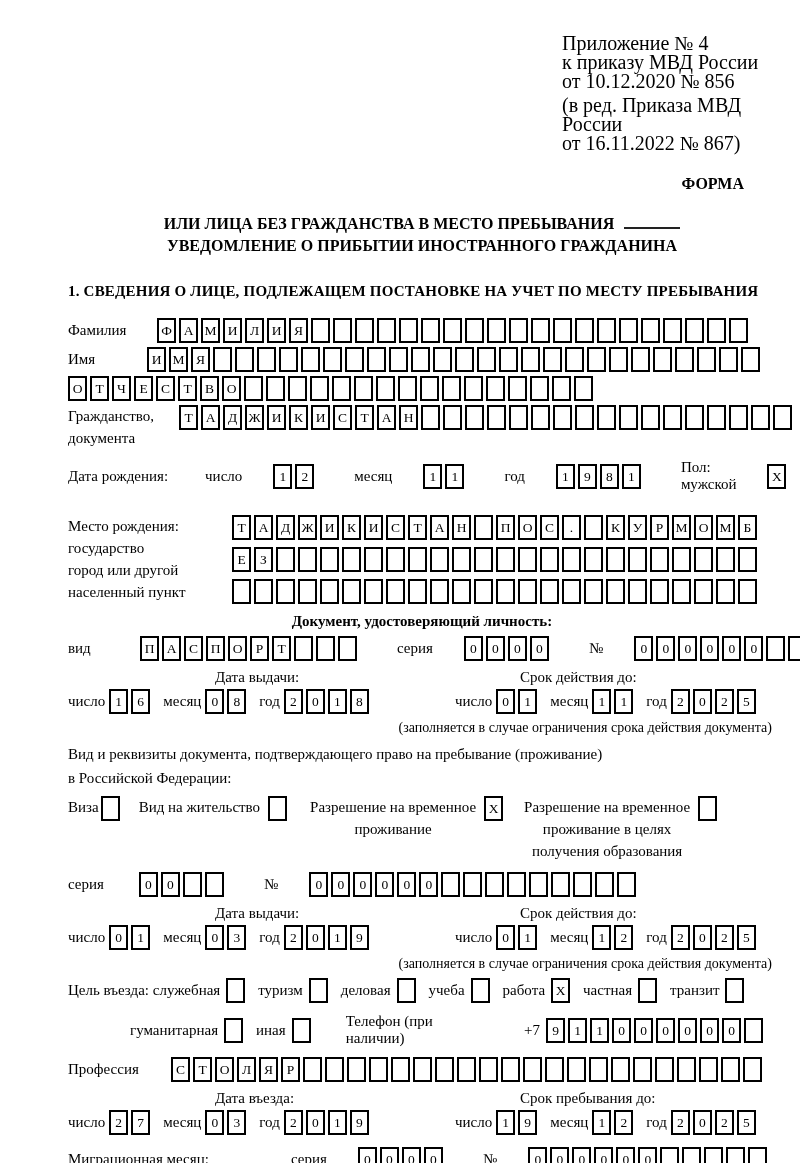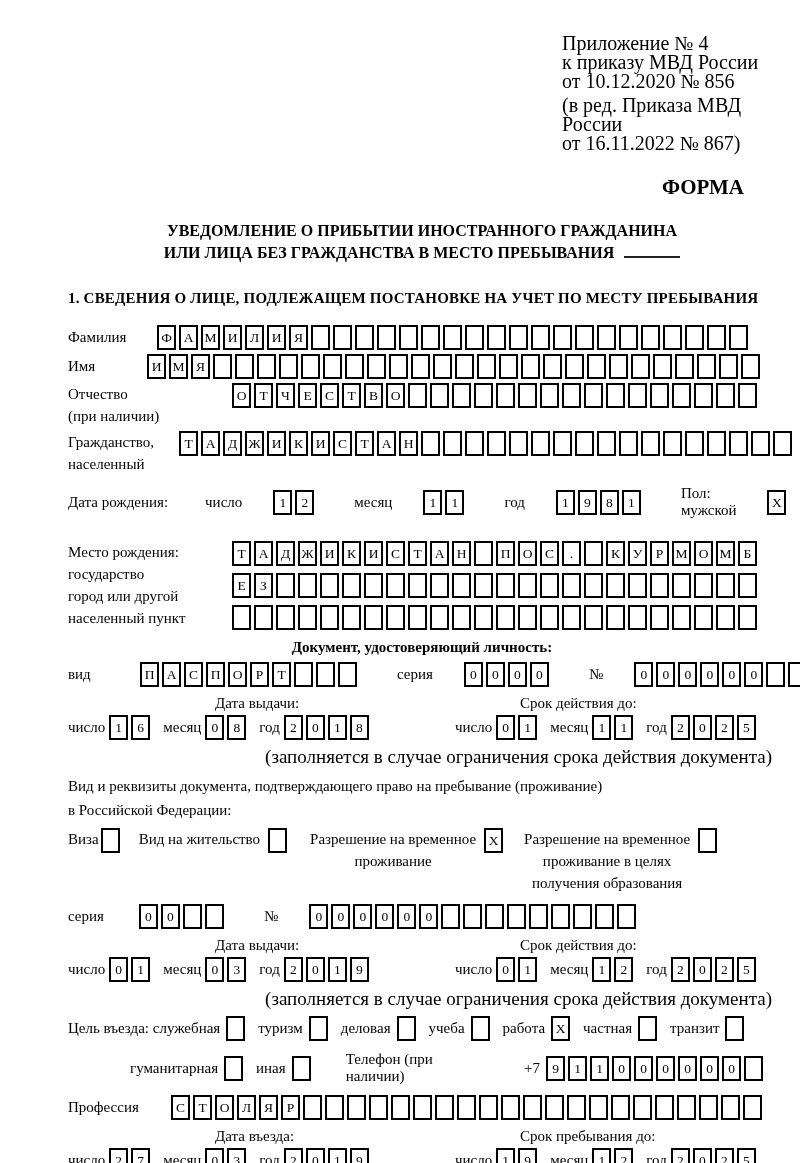--- a/index.html
+++ b/index.html
@@ -8,21 +8,21 @@
     width: 800px; height: 1163px;
     font-family: "Liberation Serif", "DejaVu Serif", serif;
     color: #000; font-size: 15px;
     overflow: hidden;
   }
   .page { padding: 34px 24px 0 68px; }
 
   
   .hdr { margin-left: 494px; font-size: 20px; line-height: 19px; }
   .hdr .gap { height: 5px; }
-  .forma { text-align: right; padding-right: 32px; font-weight: bold; font-size: 21px; margin-top: 22px; }
+  .forma { text-align: right; padding-right: 32px; font-weight: bold; font-size: 16px; margin-top: 22px; }
 
   
   .title { text-align: center; font-weight: bold; font-size: 16px; line-height: 22px; margin-top: 20px; }
   .title-underline { display: inline-block; width: 56px; border-bottom: 2px solid #222; height: 14px; margin-left: 10px; }
 
   .sec-heading { font-weight: bold; font-size: 15px; margin-top: 26px; margin-bottom: 18px; letter-spacing: 0.2px; }
 
   
   .cells { display: inline-flex; white-space: nowrap; }
   .cell {
@@ -45,21 +45,21 @@
   .dg .sl { margin: 0 4px 0 10px; }
   .dg .sl.first { margin-left: 0; }
 
   .datelabels { position: relative; height: 20px; margin-top: 8px; }
   .datelabels span { position: absolute; top: 0; }
   .dl-left { left: 147px; } .dl-right { left: 452px; }
   .daterow { position: relative; height: 29px; }
   .daterow .grp { position: absolute; top: 0; }
   .gleft { left: 0; } .gright { left: 387px; }
 
-  .note { font-size: 19px; text-align: right; padding-right: 4px; margin-bottom: 6px; margin-top: 2px; }
+  .note { font-size: 14px; text-align: right; padding-right: 4px; margin-bottom: 6px; margin-top: 2px; }
   .center-bold { text-align: center; font-weight: bold; margin: 2px 0 6px 0; }
 
   .para { line-height: 24px; margin-top: 4px; }
 
   .optrow { display: flex; align-items: flex-start; margin-top: 6px; }
   .opt { display: flex; align-items: flex-start; }
   .opt .olbl { text-align: center; line-height: 22px; margin-right: 8px; }
   .opt .cells { margin-top: 0; }
 
   .purposerow { display: flex; align-items: center; margin-top: 10px; }
@@ -77,22 +77,22 @@
     <div>Приложение № 4</div>
     <div>к приказу МВД России</div>
     <div>от 10.12.2020 № 856</div>
     <div class="gap"></div>
     <div>(в ред. Приказа МВД России</div>
     <div>от 16.11.2022 № 867)</div>
   </div>
   <div class="forma">ФОРМА</div>
 
   <div class="title">
+    <div><span>ИЛИ ЛИЦА БЕЗ ГРАЖДАНСТВА В МЕСТО ПРЕБЫВАНИЯ</span><span class="title-underline"></span></div>
     <div>УВЕДОМЛЕНИЕ О ПРИБЫТИИ ИНОСТРАННОГО ГРАЖДАНИНА</div>
-    <div><span>ИЛИ ЛИЦА БЕЗ ГРАЖДАНСТВА В МЕСТО ПРЕБЫВАНИЯ</span><span class="title-underline"></span></div>
   </div>
 
   <div class="sec-heading">1. СВЕДЕНИЯ О ЛИЦЕ, ПОДЛЕЖАЩЕМ ПОСТАНОВКЕ НА УЧЕТ ПО МЕСТУ ПРЕБЫВАНИЯ</div>
 
   <div class="frow">
     <span class="lbl w62">Фамилия</span>
     <span class="cells">
         <span class="cell">Ф</span>
         <span class="cell">А</span>
         <span class="cell">М</span>
@@ -151,24 +151,20 @@
         <span class="cell"></span>
         <span class="cell"></span>
         <span class="cell"></span>
         <span class="cell"></span>
         <span class="cell"></span>
         <span class="cell"></span>
       </span>
   </div>
 
   <div class="frow">
-    <span class="lblblock w137">
-      <div>Отчество</div>
-      <div>(при наличии)</div>
-    </span>
     <span class="cells">
         <span class="cell">О</span>
         <span class="cell">Т</span>
         <span class="cell">Ч</span>
         <span class="cell">Е</span>
         <span class="cell">С</span>
         <span class="cell">Т</span>
         <span class="cell">В</span>
         <span class="cell">О</span>
         <span class="cell"></span>
@@ -186,21 +182,21 @@
         <span class="cell"></span>
         <span class="cell"></span>
         <span class="cell"></span>
         <span class="cell"></span>
       </span>
   </div>
 
   <div class="frow" style="margin-bottom:10px;">
     <span class="lblblock w84">
       <div>Гражданство,</div>
-      <div>населенный</div>
+      <div>документа</div>
     </span>
     <span class="cells">
         <span class="cell">Т</span>
         <span class="cell">А</span>
         <span class="cell">Д</span>
         <span class="cell">Ж</span>
         <span class="cell">И</span>
         <span class="cell">К</span>
         <span class="cell">И</span>
         <span class="cell">С</span>

